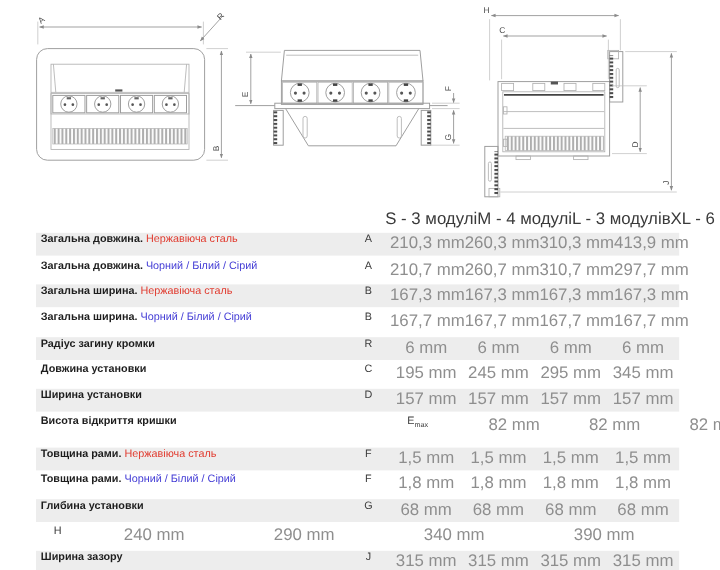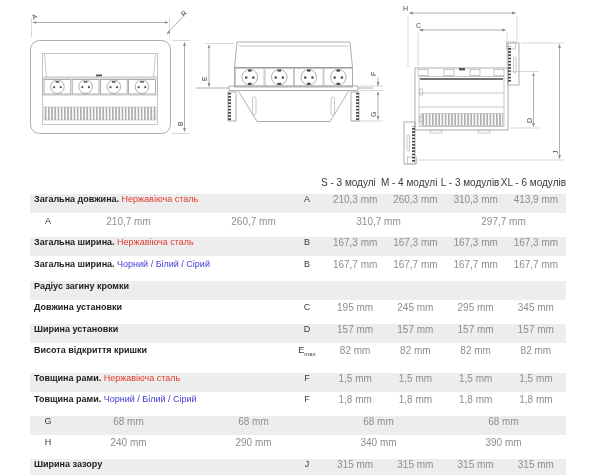--- a/index.html
+++ b/index.html
@@ -10,30 +10,30 @@
   svg.drawings { position:absolute; top:0; left:0; }
   svg .thin  { stroke:#9b9b9b; stroke-width:0.8; fill:none; }
   svg .thin2 { stroke:#b0b0b0; stroke-width:0.7; fill:none; }
   svg .dimln { stroke:#8f8f8f; stroke-width:0.7; fill:none; }
   svg .extln { stroke:#bdbdbd; stroke-width:0.6; fill:none; }
   svg text.dim { font-size:7px; fill:#4a4a4a; font-family:"Liberation Sans",sans-serif; }
 
   .spec-table { position:absolute; top:176px; left:30px; width:536px; }
   .thead { display:flex; height:13px; margin-bottom:5px; }
   .thead .spacer { flex:0 0 291px; }
-  .thead .hcell  { flex:1 1 0; text-align:left; font-size:10px; line-height:13px; color:#3a3a3a; white-space:nowrap; }
+  .thead .hcell  { flex:1 1 0; text-align:left; font-size:14px; line-height:13px; color:#3a3a3a; white-space:nowrap; }
   .tbody .row { display:flex; align-items:flex-start; height:19px; margin-bottom:2.5px; }
   .tbody .row.stripe { background:#ededed; }
-  .tbody .row.tall { height:25px; }
-  .tbody .row.gap { margin-top:3px;flex-direction:column; }
+  .tbody .row.tall { height:25px;gap:41px; }
+  .tbody .row.gap { margin-top:3px; }
   .cell-label { flex:0 0 255px; padding-left:4px; font-size:9px; font-weight:bold; color:#1d1d1d; white-space:nowrap; overflow:hidden; }
   .cell-label .variant { font-weight:normal; }
   .cell-letter { flex:0 0 36px; text-align:center; font-size:9px; color:#3a3a3a; }
   .cell-letter sub { font-size:6px; }
-  .cell-value { flex:1 1 0; text-align:center; font-size:10px; color:#8e8e8e; white-space:nowrap; }
+  .cell-value { flex:1 1 0; text-align:center; font-size:14px; color:#8e8e8e; white-space:nowrap; }
 </style>
 </head>
 <body>
 
 <div id="page">
 
   <svg class="drawings" width="600" height="175" viewBox="0 0 600 175">
     <defs>
       <marker id="arr" viewBox="0 0 8 8" refX="7.2" refY="4" markerWidth="5.5" markerHeight="5.5" orient="auto-start-reverse">
         <path d="M0,1 L8,4 L0,7 Z" fill="#8a8a8a"></path>
@@ -225,20 +225,21 @@
     <div class="tbody">
         <div class="row stripe">
           <div class="cell-label"><span>Загальна довжина.</span><span class="variant" style="color: rgb(225, 59, 47);"> Нержавіюча сталь</span></div>
           <div class="cell-letter">A</div>
           <div class="cell-value">210,3 mm</div>
           <div class="cell-value">260,3 mm</div>
           <div class="cell-value">310,3 mm</div>
           <div class="cell-value">413,9 mm</div>
         </div>
         <div class="row">
+          <div class="cell-label"><span>Загальна довжина.</span><span class="variant" style="color: rgb(66, 59, 213);"> Чорний / Білий / Сірий</span></div>
           <div class="cell-letter">A</div>
           <div class="cell-value">210,7 mm</div>
           <div class="cell-value">260,7 mm</div>
           <div class="cell-value">310,7 mm</div>
           <div class="cell-value">297,7 mm</div>
         </div>
         <div class="row stripe">
           <div class="cell-label"><span>Загальна ширина.</span><span class="variant" style="color: rgb(225, 59, 47);"> Нержавіюча сталь</span></div>
           <div class="cell-letter">B</div>
           <div class="cell-value">167,3 mm</div>
@@ -296,20 +297,21 @@
         </div>
         <div class="row">
           <div class="cell-label"><span>Товщина рами.</span><span class="variant" style="color: rgb(66, 59, 213);"> Чорний / Білий / Сірий</span></div>
           <div class="cell-letter">F</div>
           <div class="cell-value">1,8 mm</div>
           <div class="cell-value">1,8 mm</div>
           <div class="cell-value">1,8 mm</div>
           <div class="cell-value">1,8 mm</div>
         </div>
         <div class="row stripe">
+          <div class="cell-label"><span>Глибина установки</span></div>
           <div class="cell-letter">G</div>
           <div class="cell-value">68 mm</div>
           <div class="cell-value">68 mm</div>
           <div class="cell-value">68 mm</div>
           <div class="cell-value">68 mm</div>
         </div>
         <div class="row">
           <div class="cell-letter">H</div>
           <div class="cell-value">240 mm</div>
           <div class="cell-value">290 mm</div>

